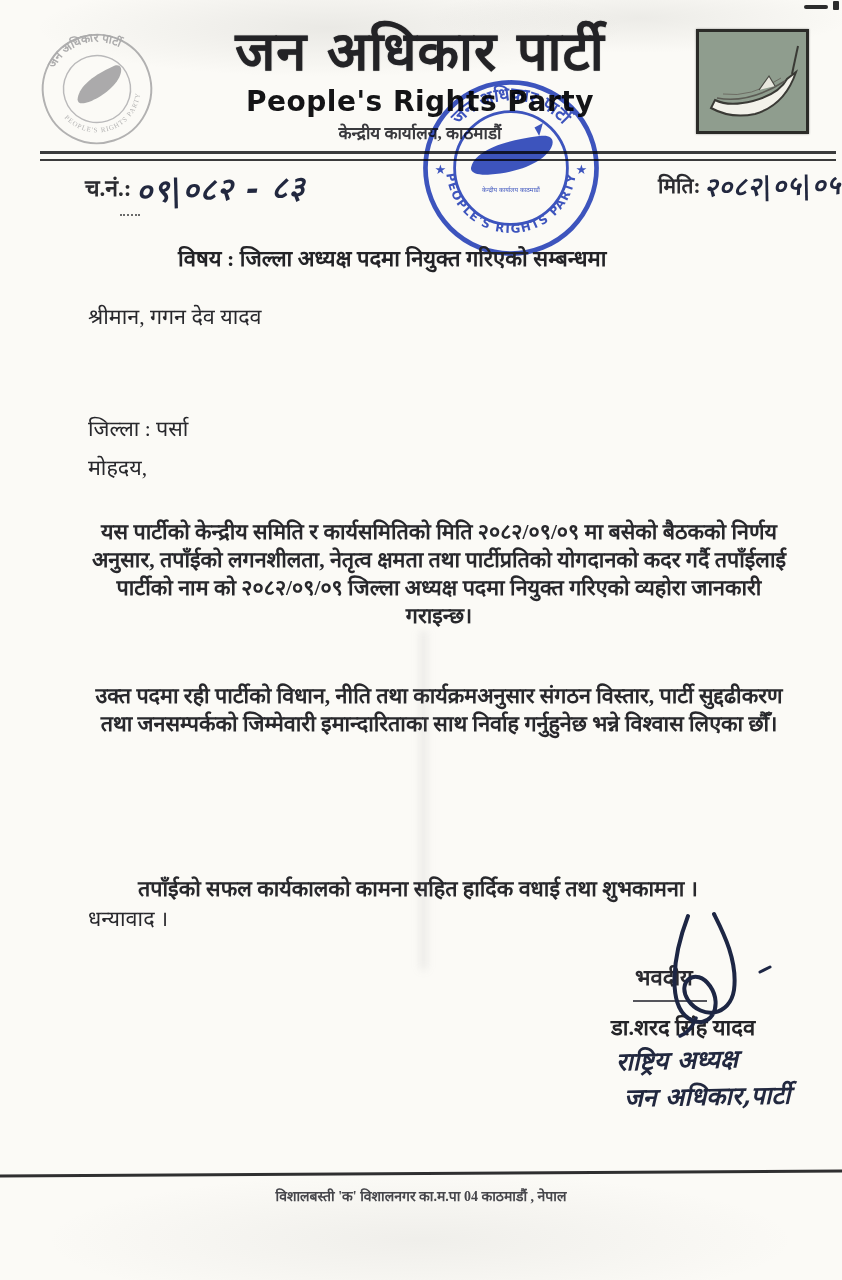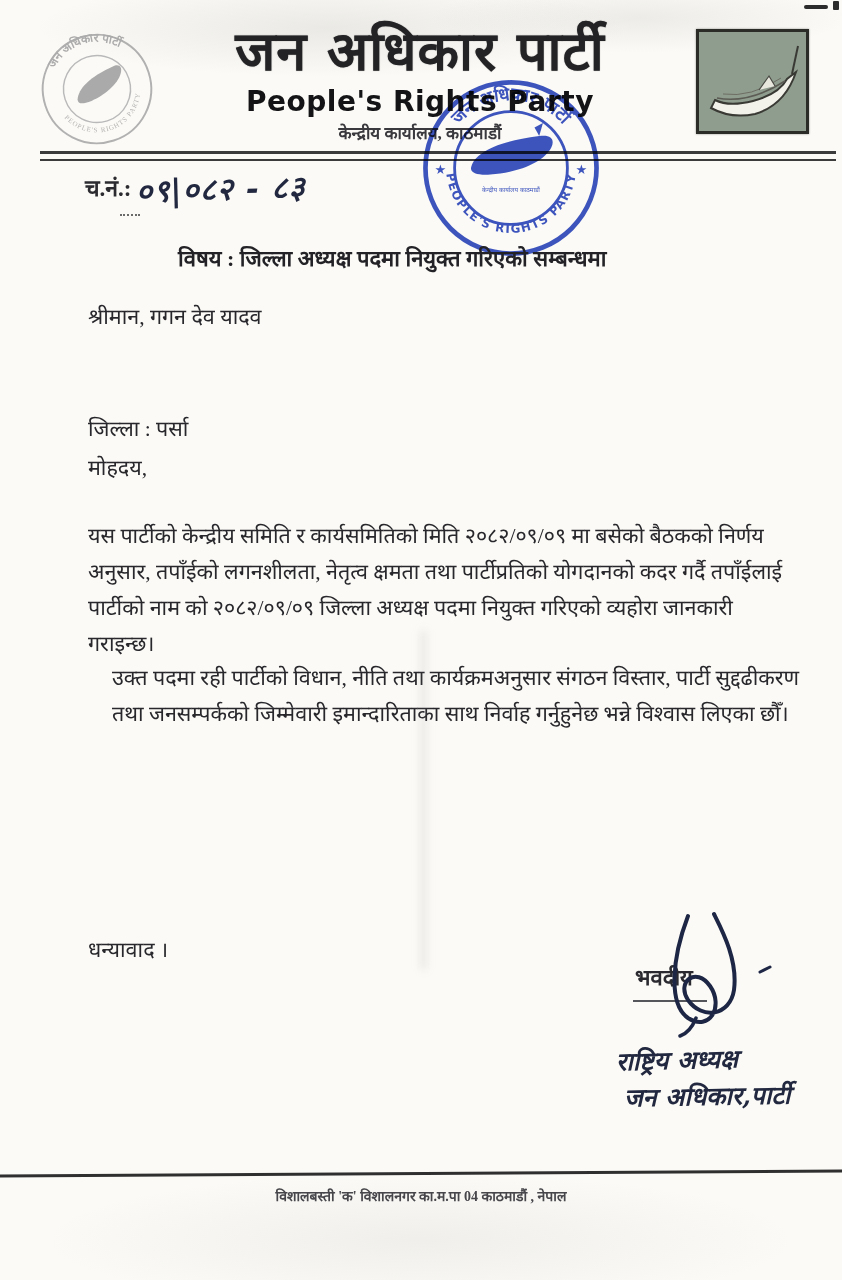--- a/index.html
+++ b/index.html
@@ -45,26 +45,26 @@
   .date-row .hand{font-size:26px;transform:rotate(-1deg);margin-left:4px;vertical-align:-2px;letter-spacing:1px;}
   .party-stamp{left:417px;top:74px;width:188px;height:188px;mix-blend-mode:multiply;opacity:.93;}
   .party-stamp text, .party-stamp textPath{font-family:"DejaVu Sans","Liberation Sans",sans-serif;}
   
   .subject{left:178px;top:242px;font-size:22px;font-weight:650;color:#232327;}
   .line{left:88px;font-size:21.5px;color:#28282c;}
   .addressee{top:301px;}
   .address{top:355px;}
   .district{top:413px;}
   .salutation{top:452px;}
-  .para{left:88px;width:702px;font-size:21.5px;line-height:36px;color:#28282c;text-align:left;}
+  .para{left:88px;width:702px;font-size:21.5px;line-height:28px;color:#28282c;text-align:center;font-weight:bold;}
   .para1{top:518px;}
-  .para2{top:660px;margin-left:24px;}
+  .para2{top:682px;}
   .para3{top:786px;}
   .para4{top:875px;width:660px;}
-  .thanks{top:934px;}
+  .thanks{top:903px;}
   
   .closing{left:633px;top:961px;font-size:22px;font-weight:700;color:#2a2a30;
            border-bottom:2px solid #55555c;padding:0 14px 9px 2px;}
   .signature-svg{left:626px;top:908px;width:158px;height:132px;z-index:3;}
   .signatory-name{left:611px;top:1011px;font-size:22px;font-weight:650;color:#242428;}
   .hw-line1{left:616px;top:1042px;font-size:25px;transform:rotate(-1.5deg);}
   .hw-line2{left:624px;top:1078px;font-size:25px;transform:rotate(-1deg);}
   
   .footer-rule{left:0;top:1172px;width:842px;height:3px;background:#2f2f30;transform:rotate(-.35deg);}
   .footer-text{left:0;top:1186px;width:842px;text-align:center;font-size:14px;font-weight:600;color:#46464b;}
@@ -111,20 +111,23 @@
       <path d="M 93,42 L 99,14" stroke="#3a3a35" stroke-width="2" fill="none"></path>
       <path d="M 60,58 l 10,-14 l 6,10" fill="#e8e7de" stroke="#4a4a44" stroke-width="1.2"></path>
     </svg>
   </div>
 
   <div class="abs double-rule"></div>
 
   <div class="abs ref-row">
     <span>च.नं.:</span><span class="hand">०९|०८२ - ८३</span>
   </div>
+  <div class="abs date-row">
+    <span>मिति:</span><span class="hand">२०८२|०५|०५</span>
+  </div>
 
   <svg class="abs party-stamp" viewBox="0 0 200 200">
     <circle cx="100" cy="100" r="91" fill="none" stroke="#2f49c0" stroke-width="5"></circle>
     <circle cx="100" cy="100" r="60" fill="none" stroke="#2f49c0" stroke-width="3"></circle>
     <defs>
       <path id="stampTop" d="M 28,100 A 72,72 0 0 1 172,100"></path>
       <path id="stampBot" d="M 31,100 A 69,69 0 0 0 169,100"></path>
     </defs>
     <text font-size="19" font-weight="bold" fill="#2f49c0">
       <textPath href="#stampTop" startOffset="50%" text-anchor="middle">जन अधिकार पार्टी</textPath>
@@ -139,28 +142,30 @@
     <text x="100" y="126" font-size="6.5" fill="#2f49c0" text-anchor="middle">केन्द्रीय कार्यालय काठमाडौं</text>
   </svg>
 
   <div class="abs line addressee">श्रीमान, गगन देव यादव</div>
   <div class="abs subject">विषय : जिल्ला अध्यक्ष पदमा नियुक्त गरिएको सम्बन्धमा</div>
   <div class="abs line district">जिल्ला : पर्सा</div>
   <div class="abs line salutation">मोहदय,</div>
 
   <div class="abs para para1">यस पार्टीको केन्द्रीय समिति र कार्यसमितिको मिति २०८२/०९/०९ मा बसेको बैठकको निर्णय अनुसार, तपाँईको लगनशीलता, नेतृत्व क्षमता तथा पार्टीप्रतिको योगदानको कदर गर्दै तपाँईलाई पार्टीको नाम को २०८२/०९/०९ जिल्ला अध्यक्ष पदमा नियुक्त गरिएको व्यहोरा जानकारी गराइन्छ।</div>
   <div class="abs para para2">उक्त पदमा रही पार्टीको विधान, नीति तथा कार्यक्रमअनुसार संगठन विस्तार, पार्टी सुद्दढीकरण तथा जनसम्पर्कको जिम्मेवारी इमान्दारिताका साथ निर्वाह गर्नुहुनेछ भन्ने विश्वास लिएका छौँ।</div>
+  <div class="abs para para4">तपाँईको सफल कार्यकालको कामना सहित हार्दिक वधाई तथा शुभकामना ।</div>
   <div class="abs line thanks">धन्यावाद ।</div>
 
   <div class="abs closing">भवदीय</div>
   <svg class="abs signature-svg" viewBox="0 0 158 132">
     <path d="M 62,8 C 46,50 42,96 62,110 C 84,124 98,98 84,78 C 70,58 50,74 62,92 C 76,112 104,108 108,82 C 112,52 96,22 88,6" fill="none" stroke="#1d2644" stroke-width="4" stroke-linecap="round"></path>
     <path d="M 70,110 C 66,120 60,126 54,128" fill="none" stroke="#1d2644" stroke-width="3.5" stroke-linecap="round"></path>
     <path d="M 134,64 l 10,-5" fill="none" stroke="#1d2644" stroke-width="3" stroke-linecap="round"></path>
   </svg>
+  <div class="abs signatory-name">डा.शरद सिंह यादव</div>
   <div class="abs hand hw-line1">राष्ट्रिय अध्यक्ष</div>
   <div class="abs hand hw-line2">जन अधिकार,पार्टी</div>
 
   <div class="abs footer-rule"></div>
   <div class="abs footer-text">विशालबस्ती 'क' विशालनगर का.म.पा 04 काठमाडौं , नेपाल</div>
 
   <div class="abs corner-mark-a"></div>
   <div class="abs corner-mark-b"></div>
   <div class="abs ref-dots"></div>
   <div class="abs fold-streak"></div>

